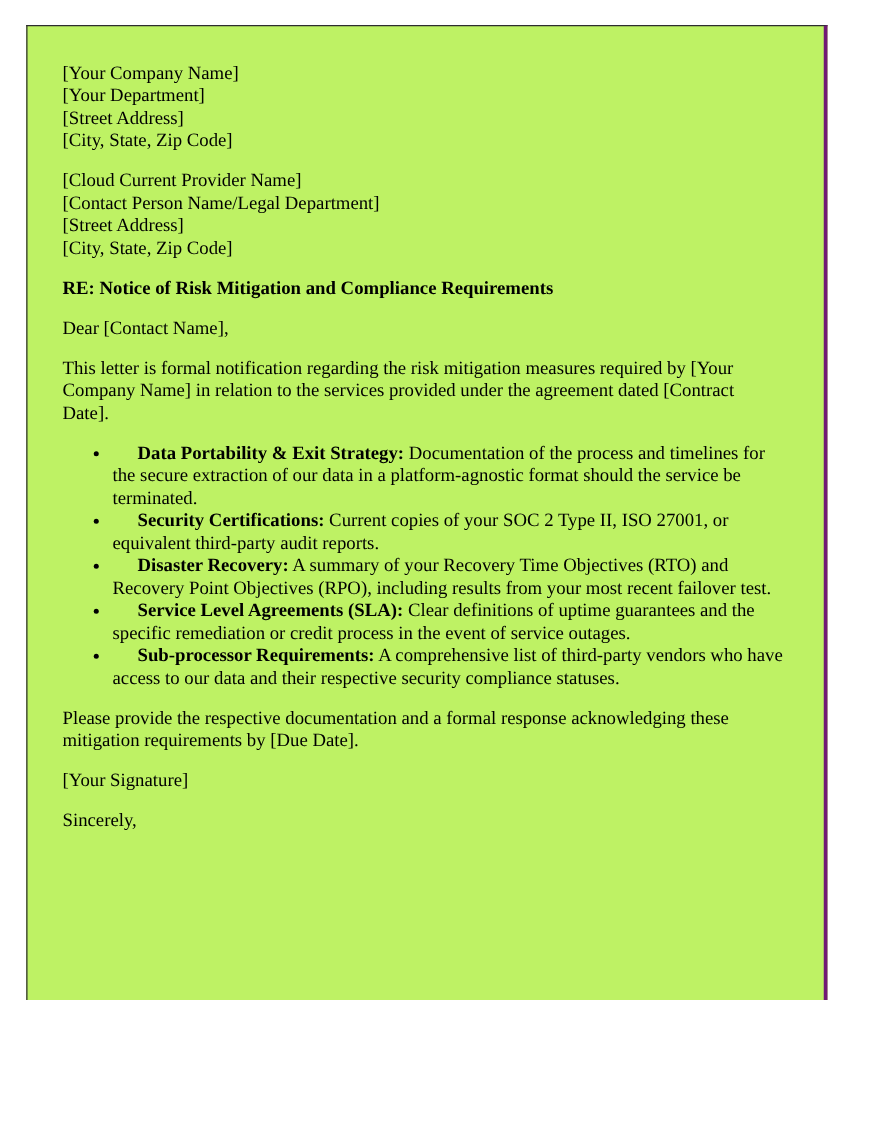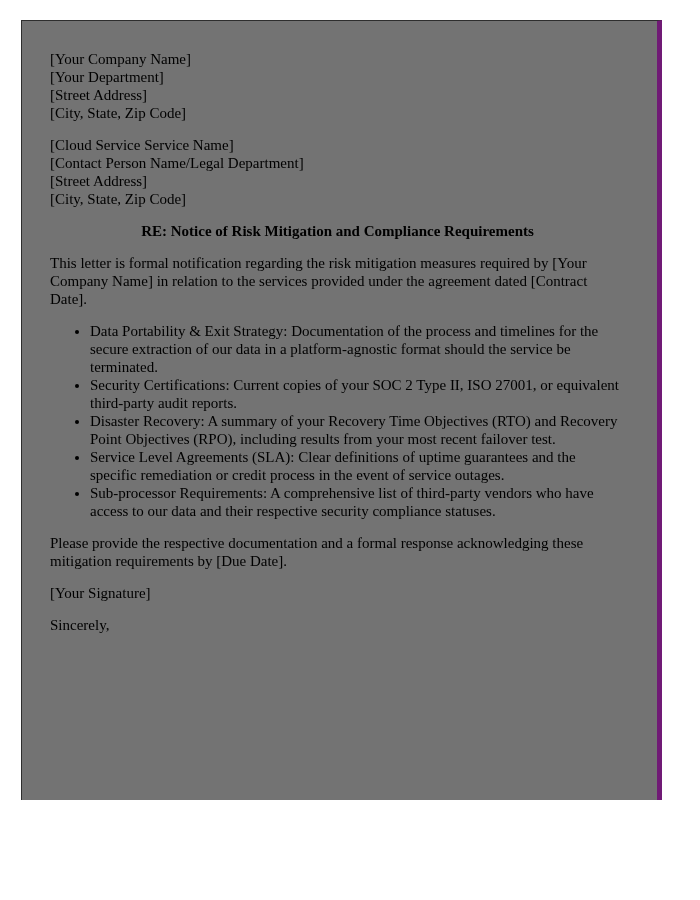--- a/index.html
+++ b/index.html
@@ -18,74 +18,75 @@
     background: #ffffff;
   }
   .page-frame {
     position: absolute;
     left: 21px;
     top: 20px;
     width: 641px;
     height: 780px;
     border-top: 1px solid #2e2e2e;
     border-left: 1px solid #2e2e2e;
-    border-right: 5px solid #701a75;
+    border-right: 3px solid #701a75;
     border-bottom: none;
-    background: #737373;
+    background: #bef264;
     overflow: hidden;
   }
   .letter-body {
     padding: 29px 32px 0 28px;
     font-size: 15px;
     line-height: 18px;
   }
   .letter-body p,
   .letter-body .address-block,
   .letter-body ul {
     margin: 0 0 14px 0;
   }
   .subject {
     font-weight: bold;
-    text-align: center;
   }
   ul.req-list {
     list-style: disc;
     padding-left: 40px;
   }
   ul.req-list li {
     margin: 0;
   }
   ul.req-list li b {
-    font-weight: normal;
+    font-weight: bold;
+    margin-left: 20px;
   }
   .addr-line { white-space: nowrap; }
 </style>
 </head>
 <body>
 
 <div class="canvas">
   <div class="page-frame">
     <div class="letter-body">
 
       <div class="address-block">
         <div class="addr-line">[Your Company Name]</div>
         <div class="addr-line">[Your Department]</div>
         <div class="addr-line">[Street Address]</div>
         <div class="addr-line">[City, State, Zip Code]</div>
       </div>
 
       <div class="address-block">
-        <div class="addr-line">[Cloud Service Service Name]</div>
+        <div class="addr-line">[Cloud Current Provider Name]</div>
         <div class="addr-line">[Contact Person Name/Legal Department]</div>
         <div class="addr-line">[Street Address]</div>
         <div class="addr-line">[City, State, Zip Code]</div>
       </div>
 
       <p class="subject">RE: Notice of Risk Mitigation and Compliance Requirements</p>
 
+      <p>Dear [Contact Name],</p>
 
       <p>This letter is formal notification regarding the risk mitigation measures required by [Your Company Name] in relation to the services provided under the agreement dated [Contract Date].</p>
 
 
       <ul class="req-list">
         <li><b>Data Portability &amp; Exit Strategy:</b><span> Documentation of the process and timelines for the secure extraction of our data in a platform-agnostic format should the service be terminated.</span></li>
         <li><b>Security Certifications:</b><span> Current copies of your SOC 2 Type II, ISO 27001, or equivalent third-party audit reports.</span></li>
         <li><b>Disaster Recovery:</b><span> A summary of your Recovery Time Objectives (RTO) and Recovery Point Objectives (RPO), including results from your most recent failover test.</span></li>
         <li><b>Service Level Agreements (SLA):</b><span> Clear definitions of uptime guarantees and the specific remediation or credit process in the event of service outages.</span></li>
         <li><b>Sub-processor Requirements:</b><span> A comprehensive list of third-party vendors who have access to our data and their respective security compliance statuses.</span></li>

